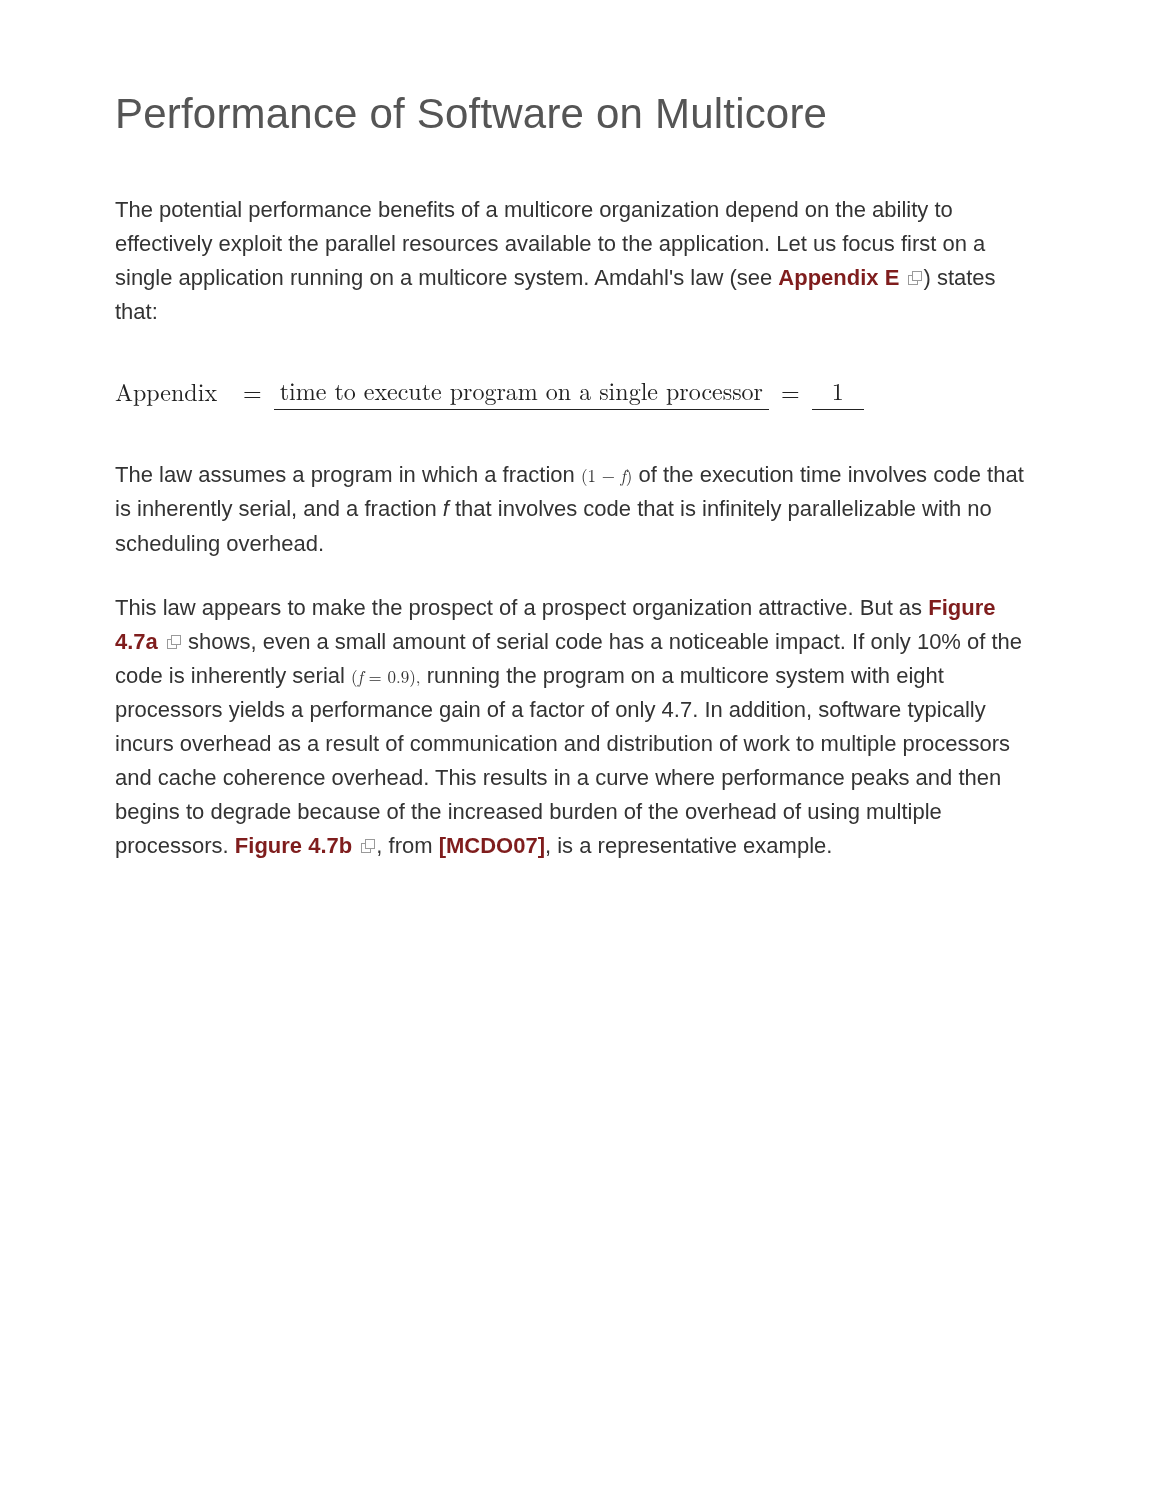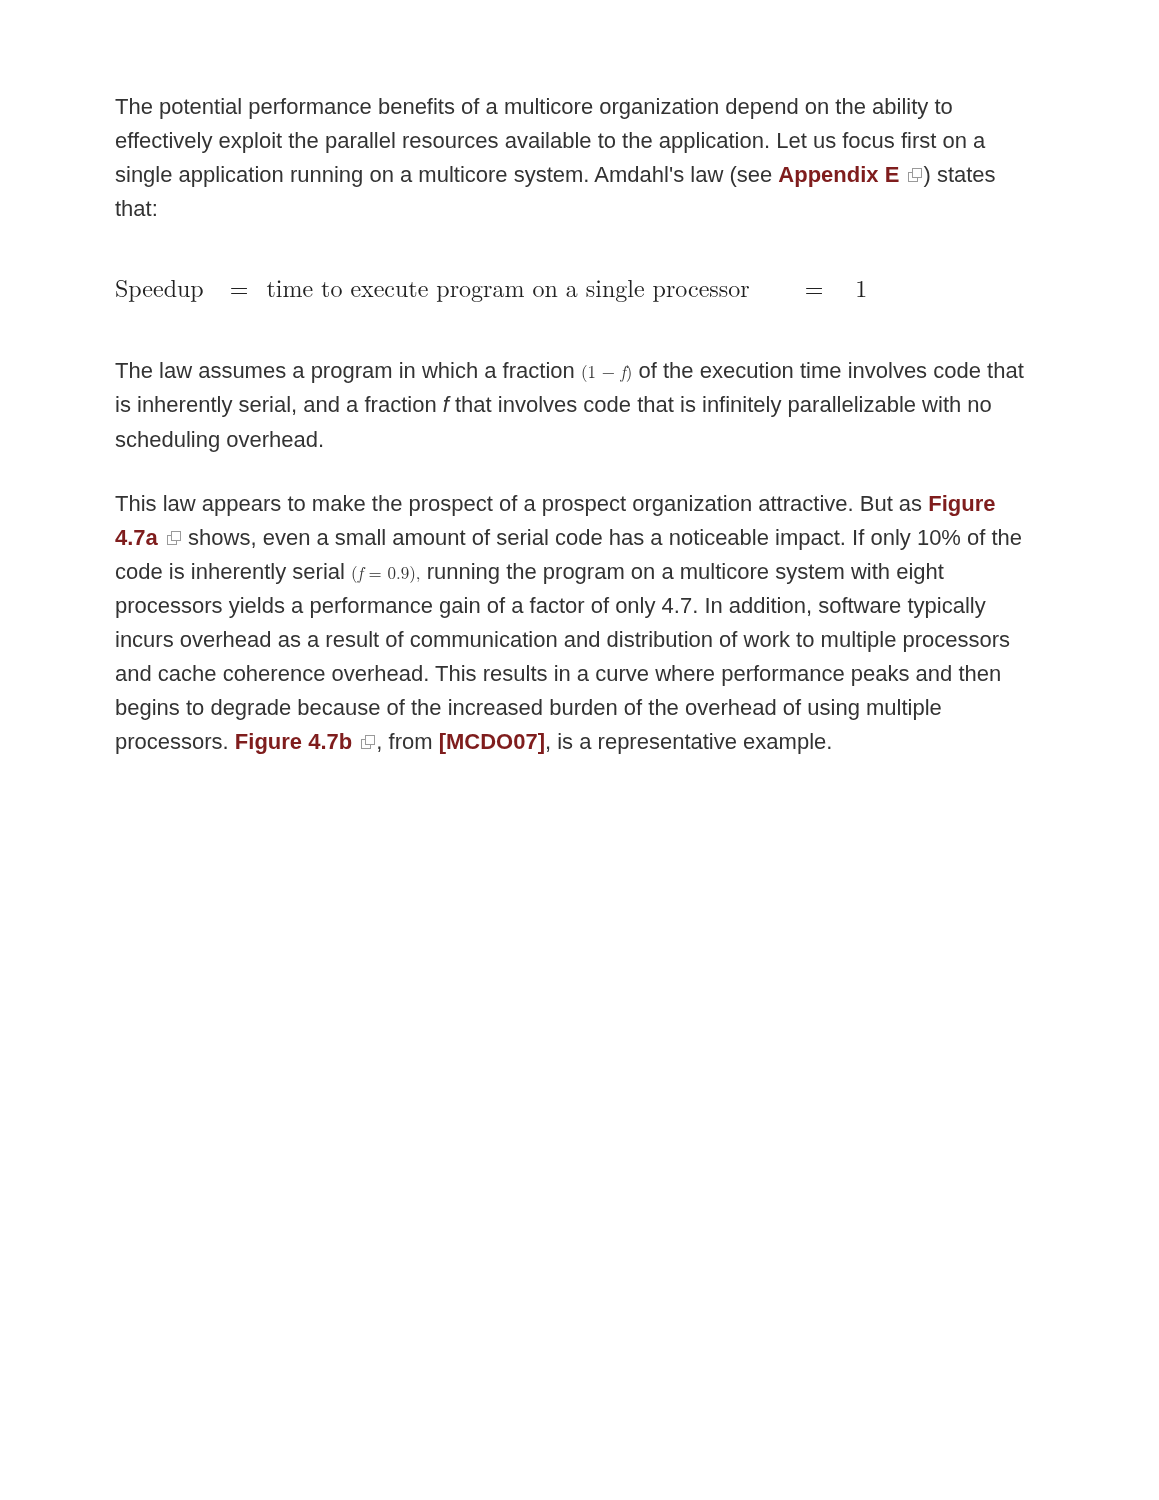--- a/index.html
+++ b/index.html
@@ -76,24 +76,23 @@
     white-space: nowrap;
   }
   .formula-row .lhs {
     padding-right: 14px;
   }
   .eq {
     padding: 0 12px;
   }
   .frac {
     display: inline-flex;
-    flex-direction: row;
+    flex-direction: column;
     align-items: flex-end;
     vertical-align: middle;
-    gap: 37px;
   }
   .frac .num,
   .frac .den {
     padding: 2px 6px;
     text-align: center;
   }
   .frac .line {
     width: 100%;
     border-top: 1.2px solid #222;
   }
@@ -112,30 +111,31 @@
     border-top: 1px solid #222;
   }
   
   .mtext { font-family: "Latin Modern Roman","Cambria","Georgia",serif; font-size: 17px; }
 </style>
 </head>
 <body>
 
 <div class="page">
 
+  <h1 class="title">Performance of Software on Multicore</h1>
 
   <p class="body">
     <span>The potential performance benefits of a multicore organization depend on the ability to effectively exploit the parallel resources available to the application. Let us focus first on a single application running on a multicore system. Amdahl's law (see </span>
     <a class="link">
       <span>Appendix E</span>
       <span class="popup-icon"><span class="back"></span><span class="front"></span></span></a><span>) states that:</span>
   </p>
 
   <div class="formula-row">
-    <span class="lhs">Speedup</span>
+    <span class="lhs">Appendix</span>
     <span class="eq">=</span>
     <span class="frac">
       <span class="num">time to execute program on a single processor</span>
       <span class="line"></span>
     </span>
     <span class="eq">=</span>
     <span class="frac">
       <span class="num" style="padding:2px 20px;">1</span>
       <span class="line"></span>
     </span>

